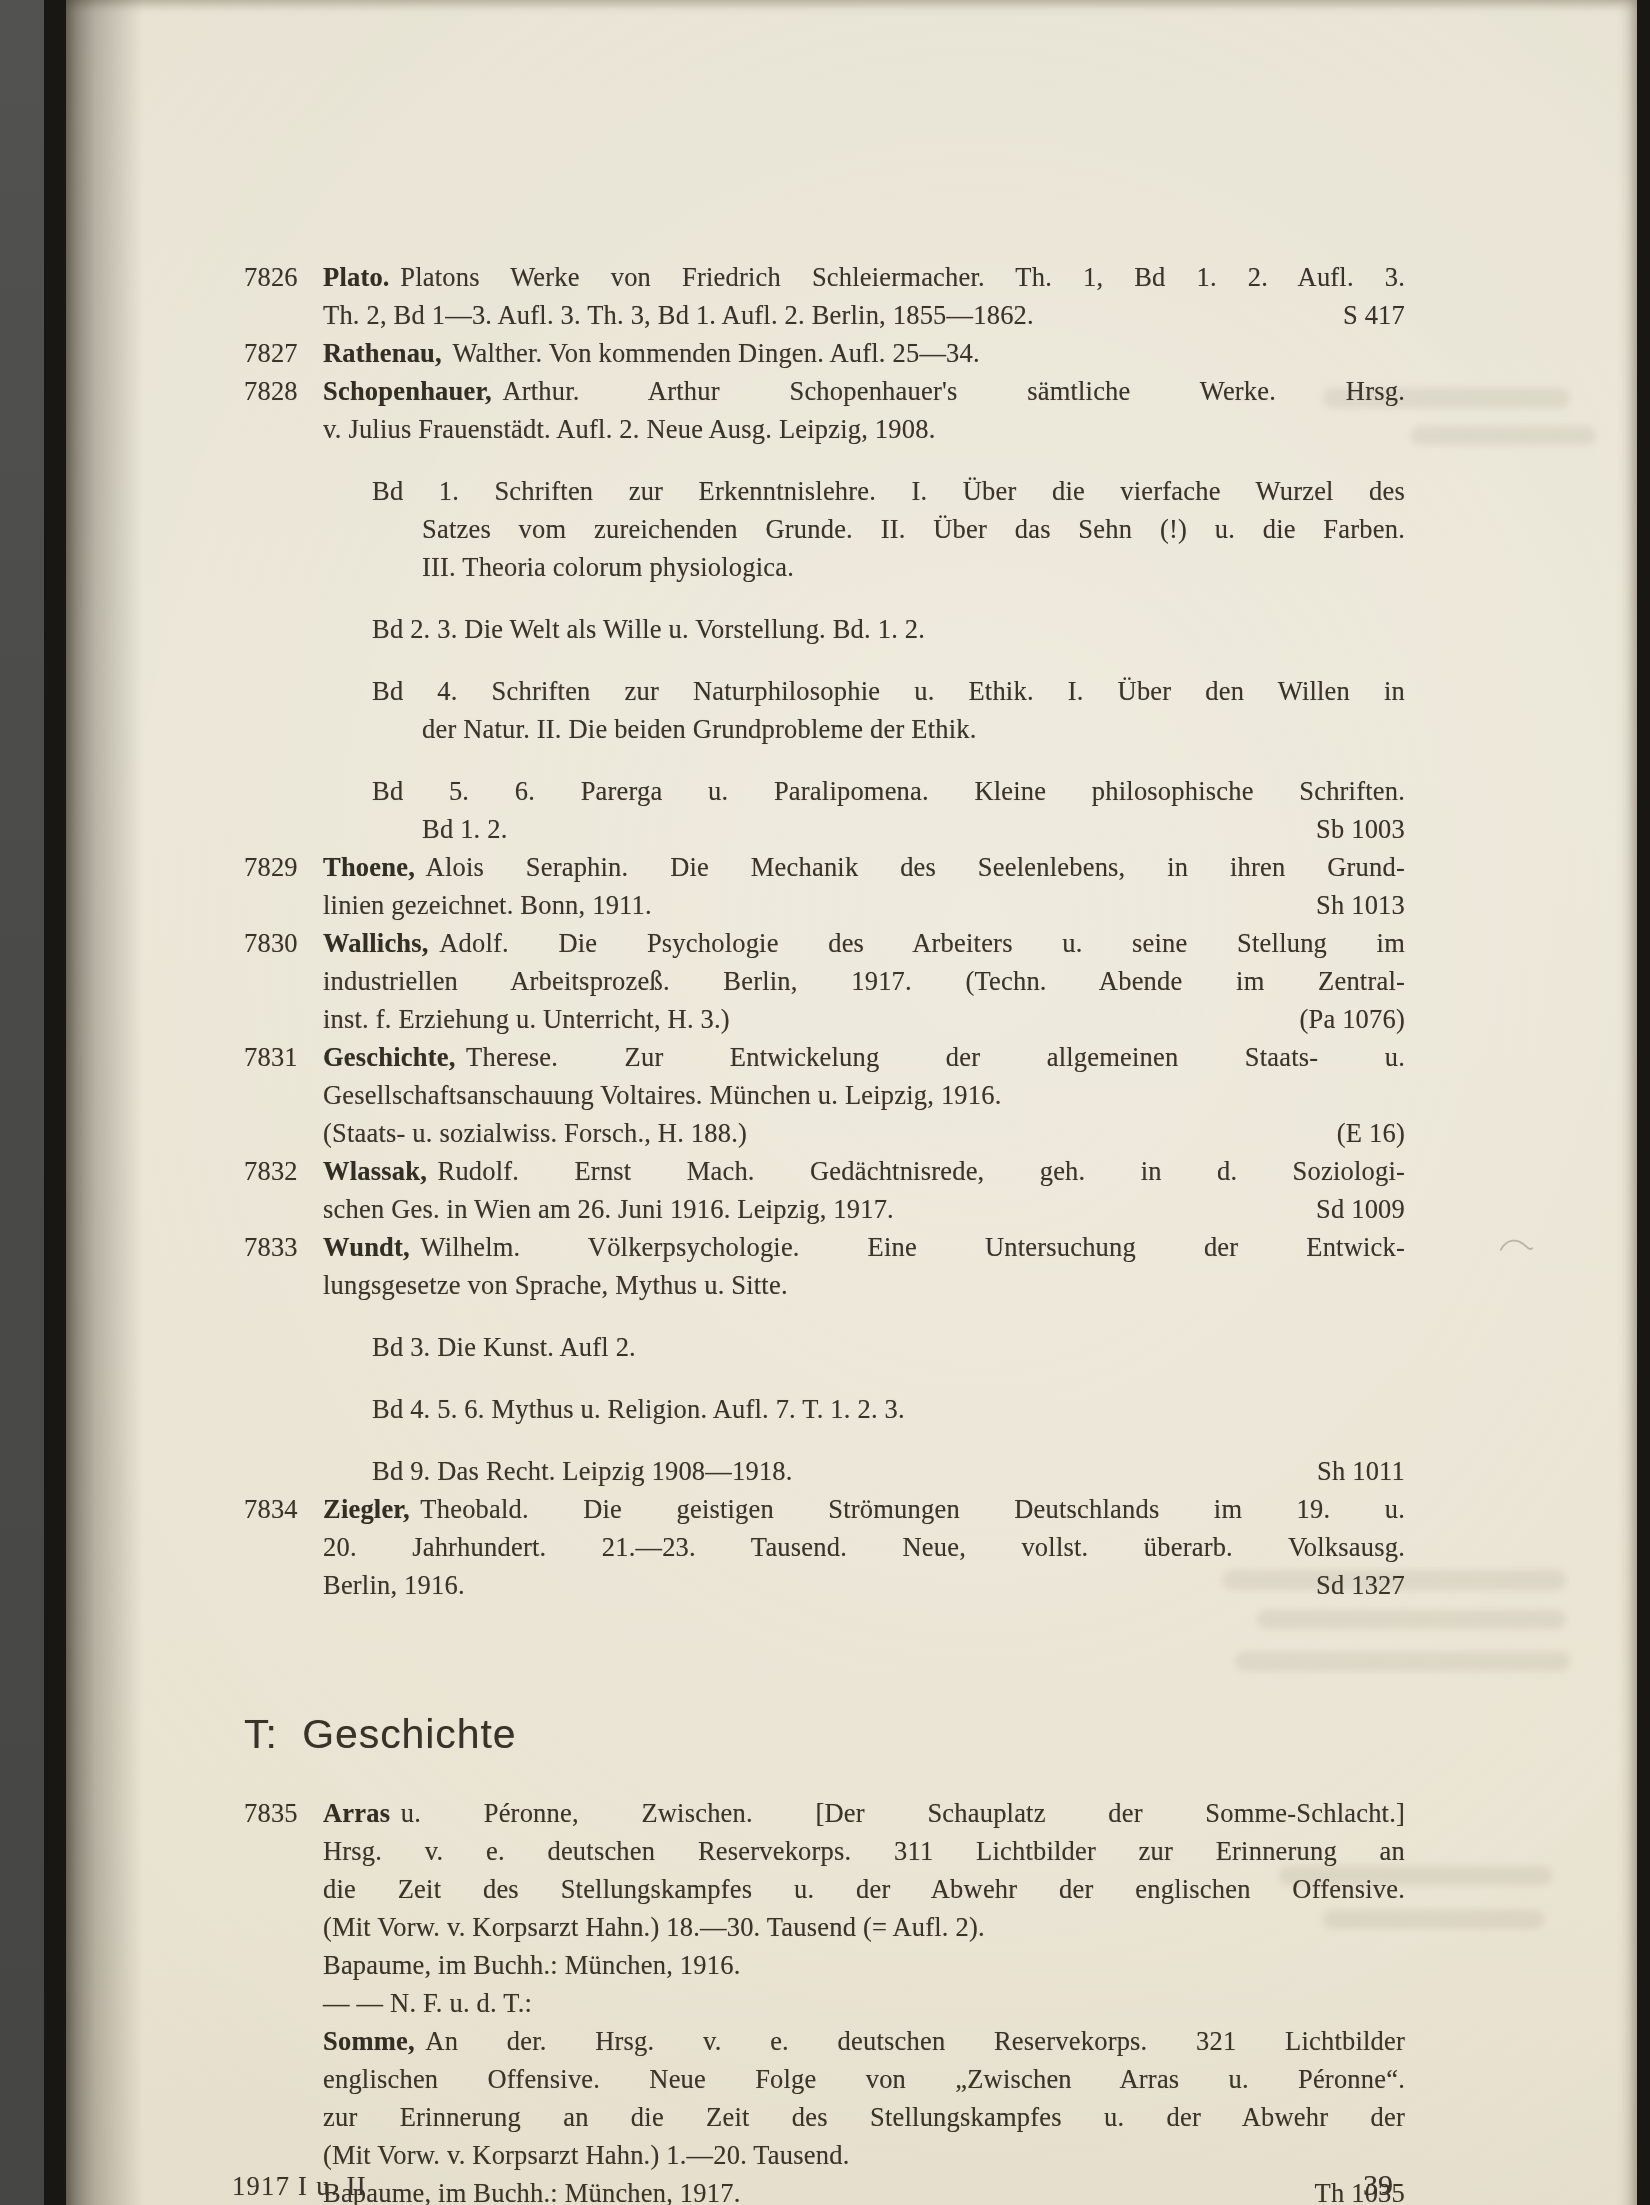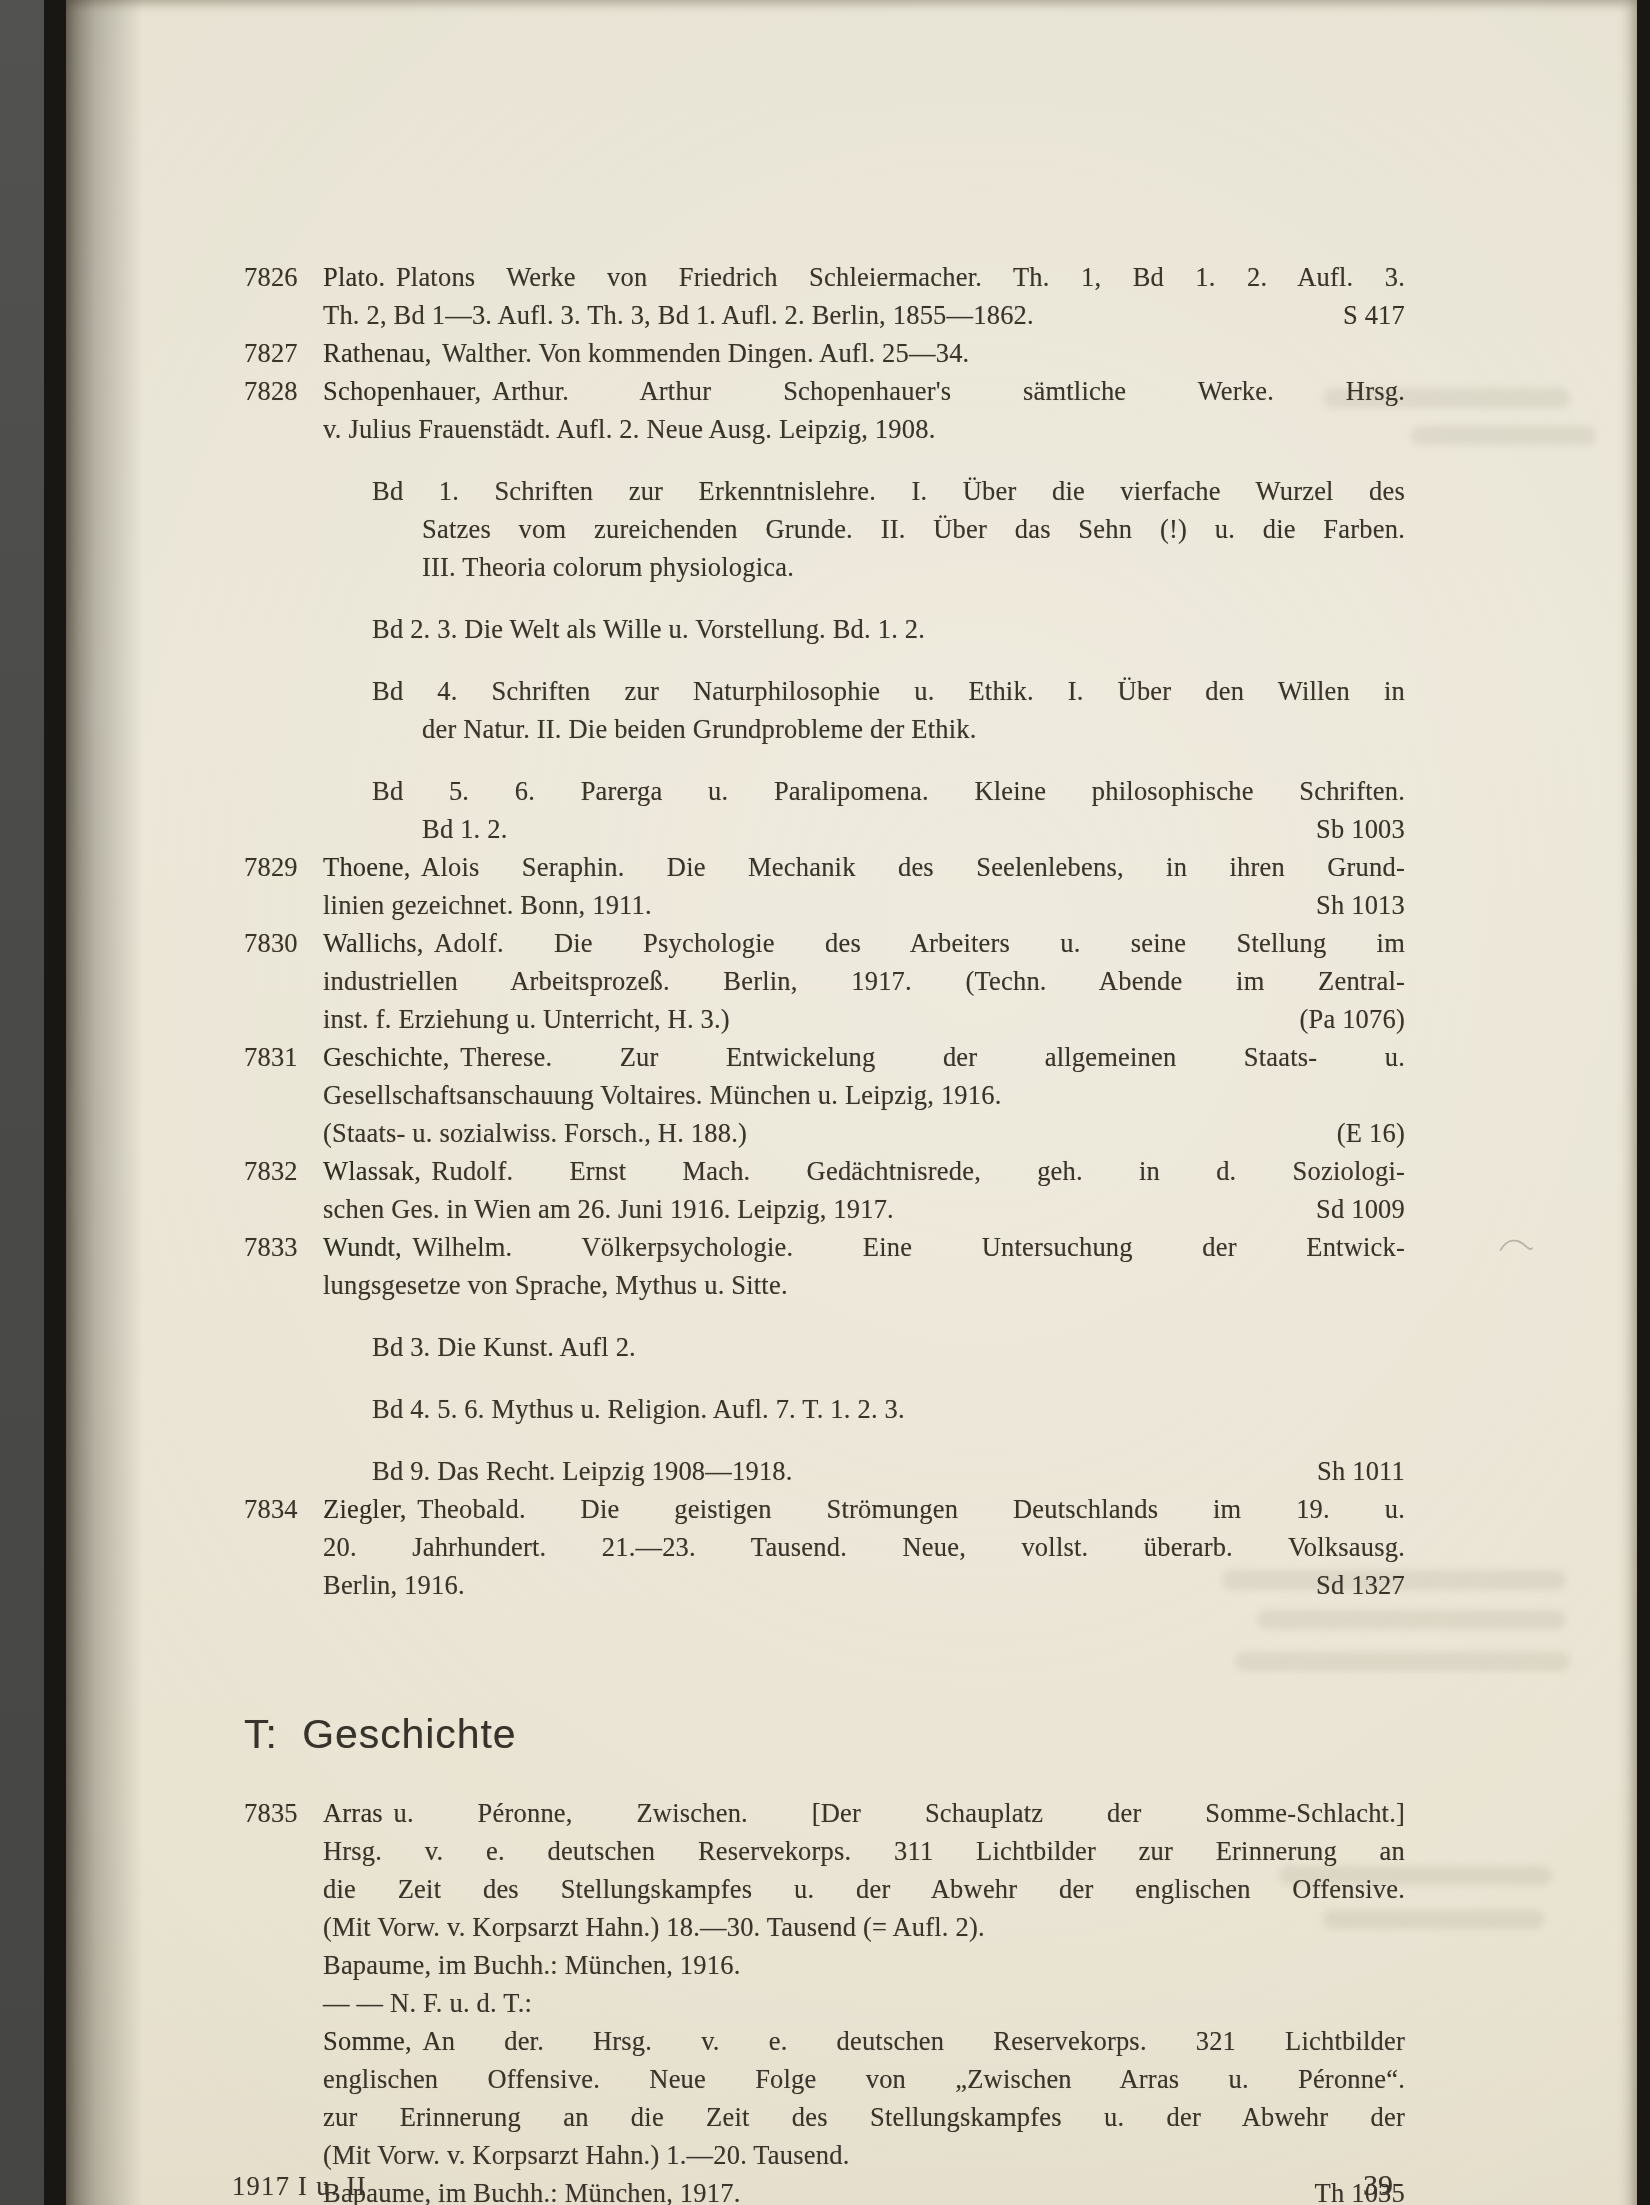--- a/index.html
+++ b/index.html
@@ -69,21 +69,21 @@
   .line.fill {
     text-align: justify;
     text-align-last: justify;
     text-justify: inter-word;
   }
   .num {
     position: absolute;
     left: 0; top: 0;
   }
   .lead {
-    font-weight: 400;
+    font-weight: 700;
     margin-right: 10.6px;
     color: #332e24;
     margin-top: 44px;
   }
   .shelf {
     position: absolute;
     right: 0; top: 0;
   }
   .section-heading {
     font-family: "Liberation Sans", "DejaVu Sans", sans-serif;

